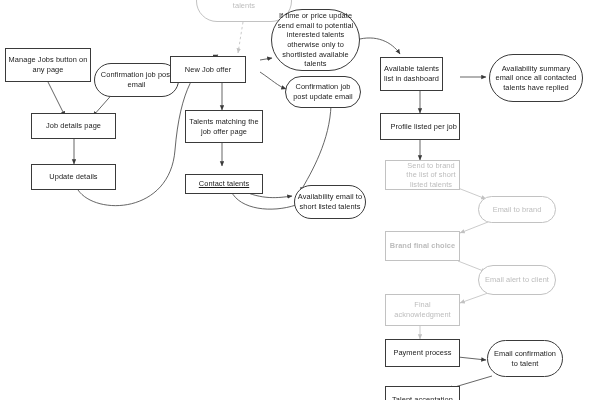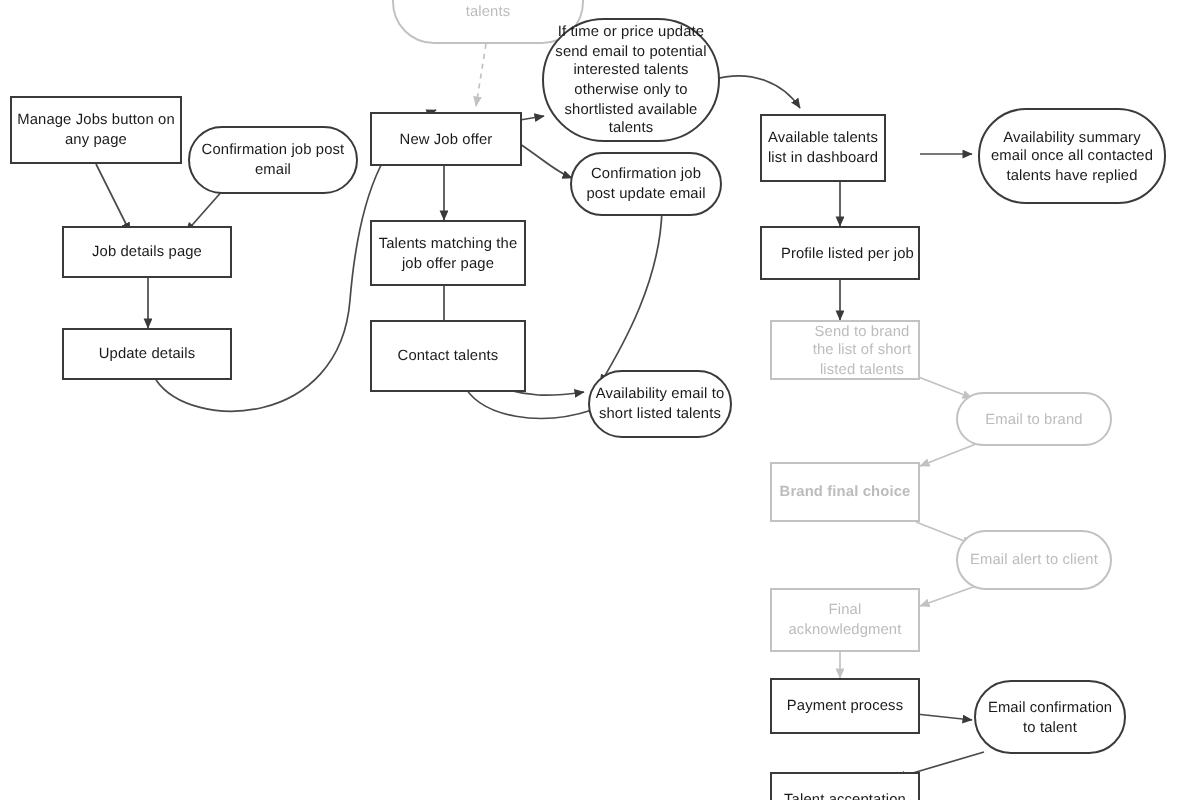--- a/index.html
+++ b/index.html
@@ -125,21 +125,21 @@
   </div>
 
   <div class="node rect" style="left:5px; top:48px; width:86px; height:34px;">
     <span>Manage Jobs button on any page</span>
   </div>
 
   <div class="node pill" style="left:94px; top:48px; width:85px; height:34px;margin-top:15px;">
     <span>Confirmation job post email</span>
   </div>
 
-  <div class="node rect" style="left:185px; top:56px; width:76px; height:27px;">
+  <div class="node rect" style="left:170px; top:56px; width:76px; height:27px;">
     <span>New Job offer</span>
   </div>
 
   <div class="node pill" style="left:271px; top:9px; width:89px; height:62px;">
     <span>If time or price update send email to potential interested talents otherwise only to shortlisted available talents</span>
   </div>
 
   <div class="node rect" style="left:380px; top:57px; width:63px; height:34px;">
     <span>Available talents list in dashboard</span>
   </div>
@@ -161,21 +161,21 @@
   </div>
 
   <div class="node rect" style="left:380px; top:113px; width:80px; height:27px;text-align:right;">
     <span>Profile listed per job</span>
   </div>
 
   <div class="node rect" style="left:31px; top:164px; width:85px; height:26px;">
     <span>Update details</span>
   </div>
 
-  <div class="node rect" style="left:185px; top:160px; width:78px; height:36px;">
+  <div class="node rect" style="left:185px; top:174px; width:78px; height:20px;text-decoration:underline;">
     <span>Contact talents</span>
   </div>
 
   <div class="node rect faded" style="left:385px; top:160px; width:75px; height:30px;padding-left:19px;">
     <span>Send to brand the list of short listed talents</span>
   </div>
 
   <div class="node pill" style="left:294px; top:185px; width:72px; height:34px;">
     <span>Availability email to short listed talents</span>
   </div>

